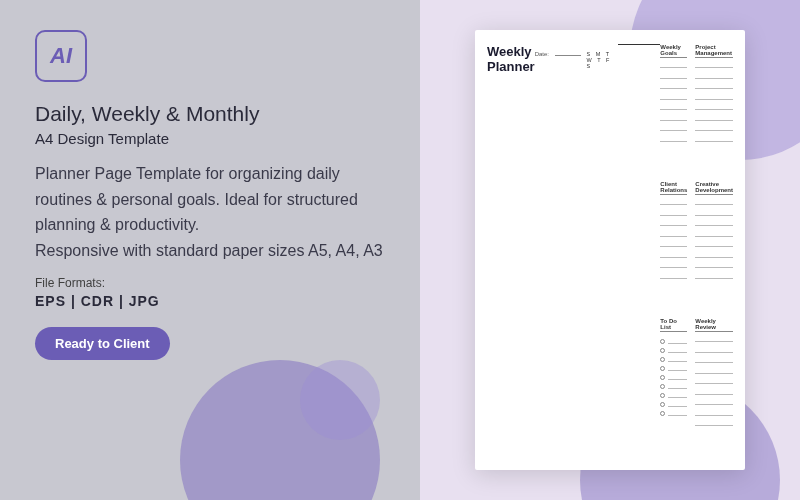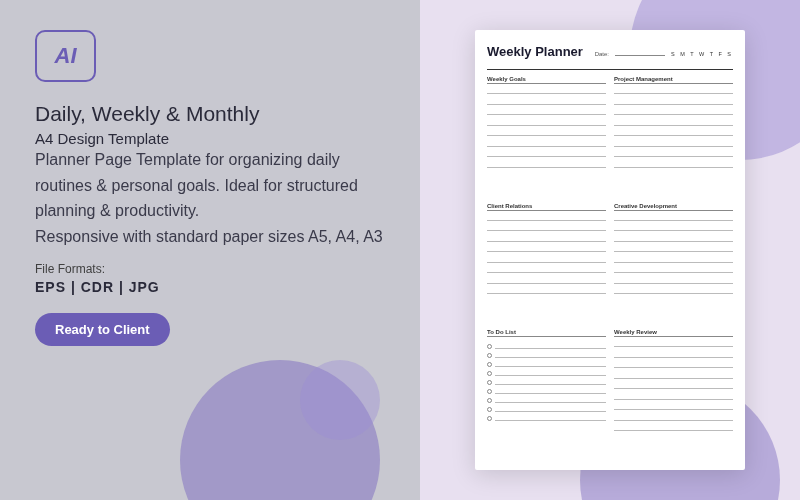--- a/index.html
+++ b/index.html
@@ -45,21 +45,21 @@
       left: 300px;
       width: 80px;
       height: 80px;
       border-radius: 50%;
       background: #9b8cd4;
       opacity: 0.4;
       z-index: 0;
     }
 
     .ai-badge {
-      width: 61px;
+      width: 52px;
       height: 52px;
       border: 2.5px solid #6b5db5;
       border-radius: 10px;
       display: flex;
       align-items: center;
       justify-content: center;
       margin-bottom: 18px;
       position: relative;
       z-index: 1;
     }
@@ -67,21 +67,21 @@
     .ai-badge span {
       font-size: 22px;
       font-weight: 700;
       color: #6b5db5;
       font-style: italic;
     }
 
     .headline {
       position: relative;
       z-index: 1;
-      margin-bottom: 0;
+      margin-bottom: 14px;
     }
 
     .headline-line1 {
       font-size: 21px;
       color: #2a2a3a;
       font-weight: 500;
       line-height: 1.3;
       margin-bottom: 2px;
     }
 
@@ -193,21 +193,21 @@
     .planner-doc {
       width: 270px;
       height: 440px;
       background: #fff;
       border-radius: 2px;
       box-shadow: 0 4px 24px rgba(0,0,0,0.15);
       position: relative;
       z-index: 1;
       padding: 14px 12px 10px 12px;
       display: flex;
-      flex-direction: column;
+      flex-direction: row;
     }
 
     .planner-header {
       display: flex;
       align-items: baseline;
       justify-content: space-between;
       margin-bottom: 8px;
       padding-bottom: 2px;
     }
 

